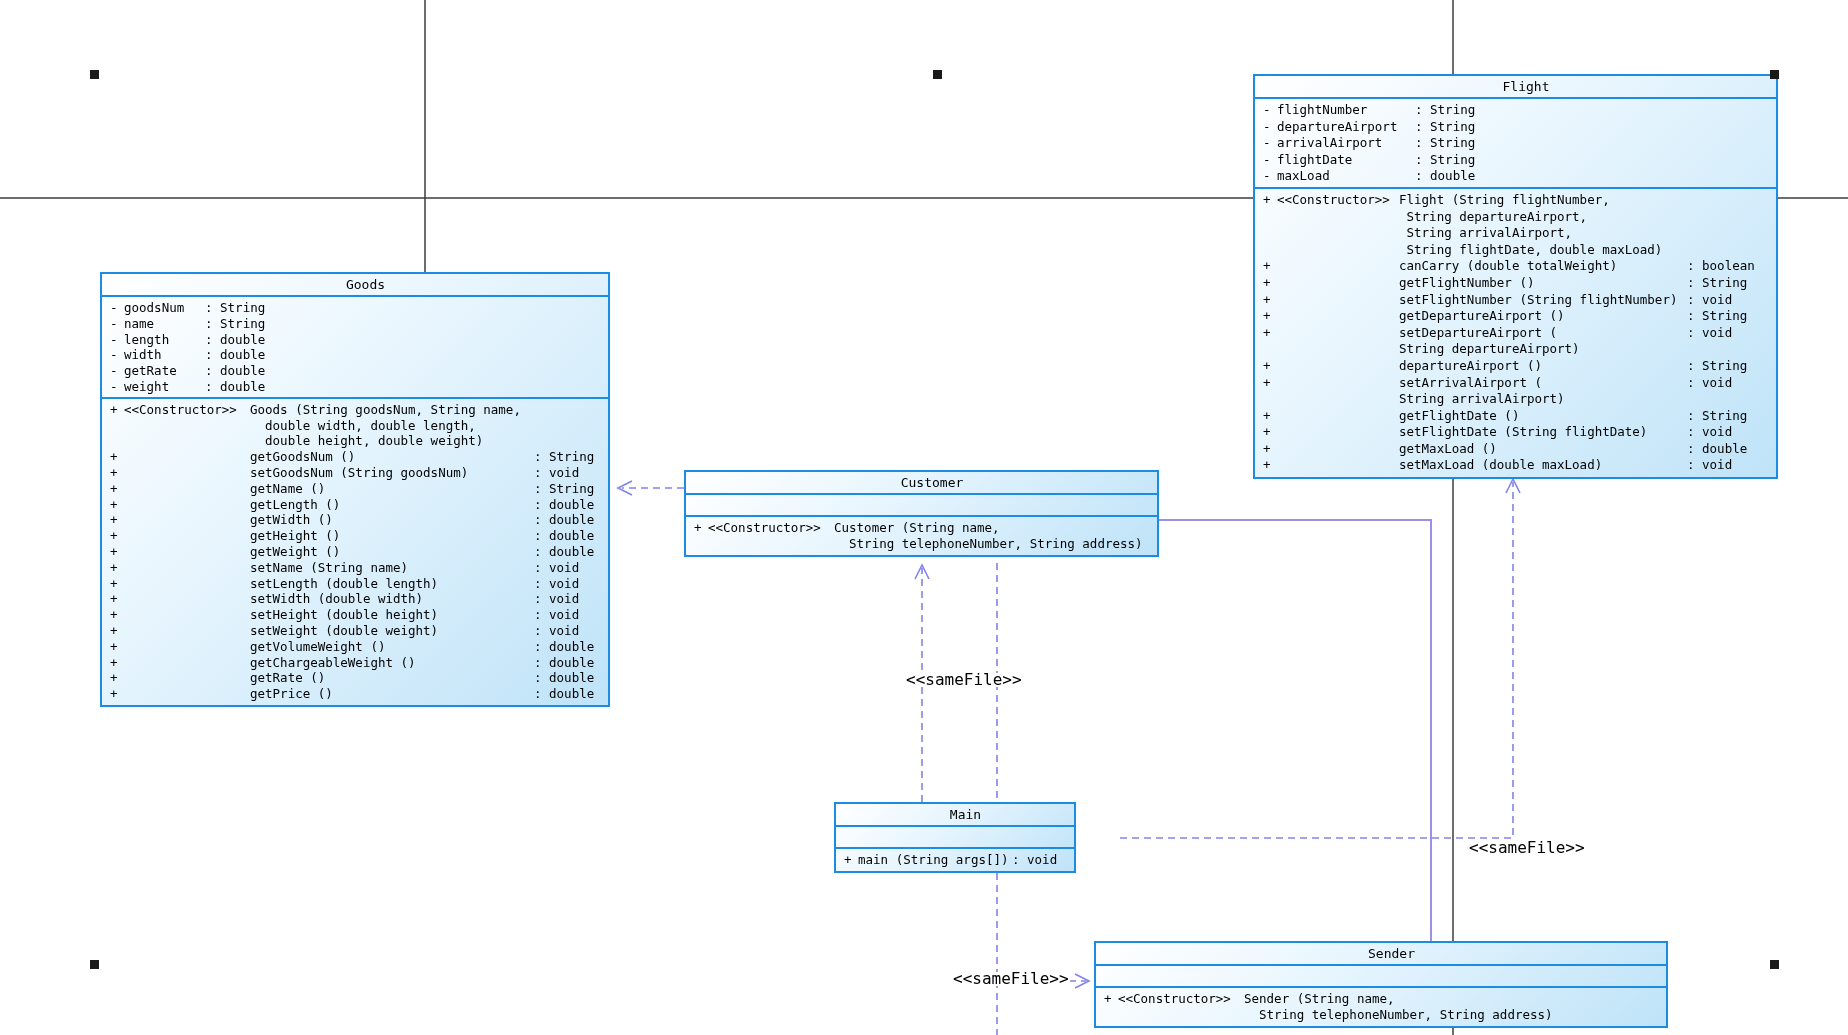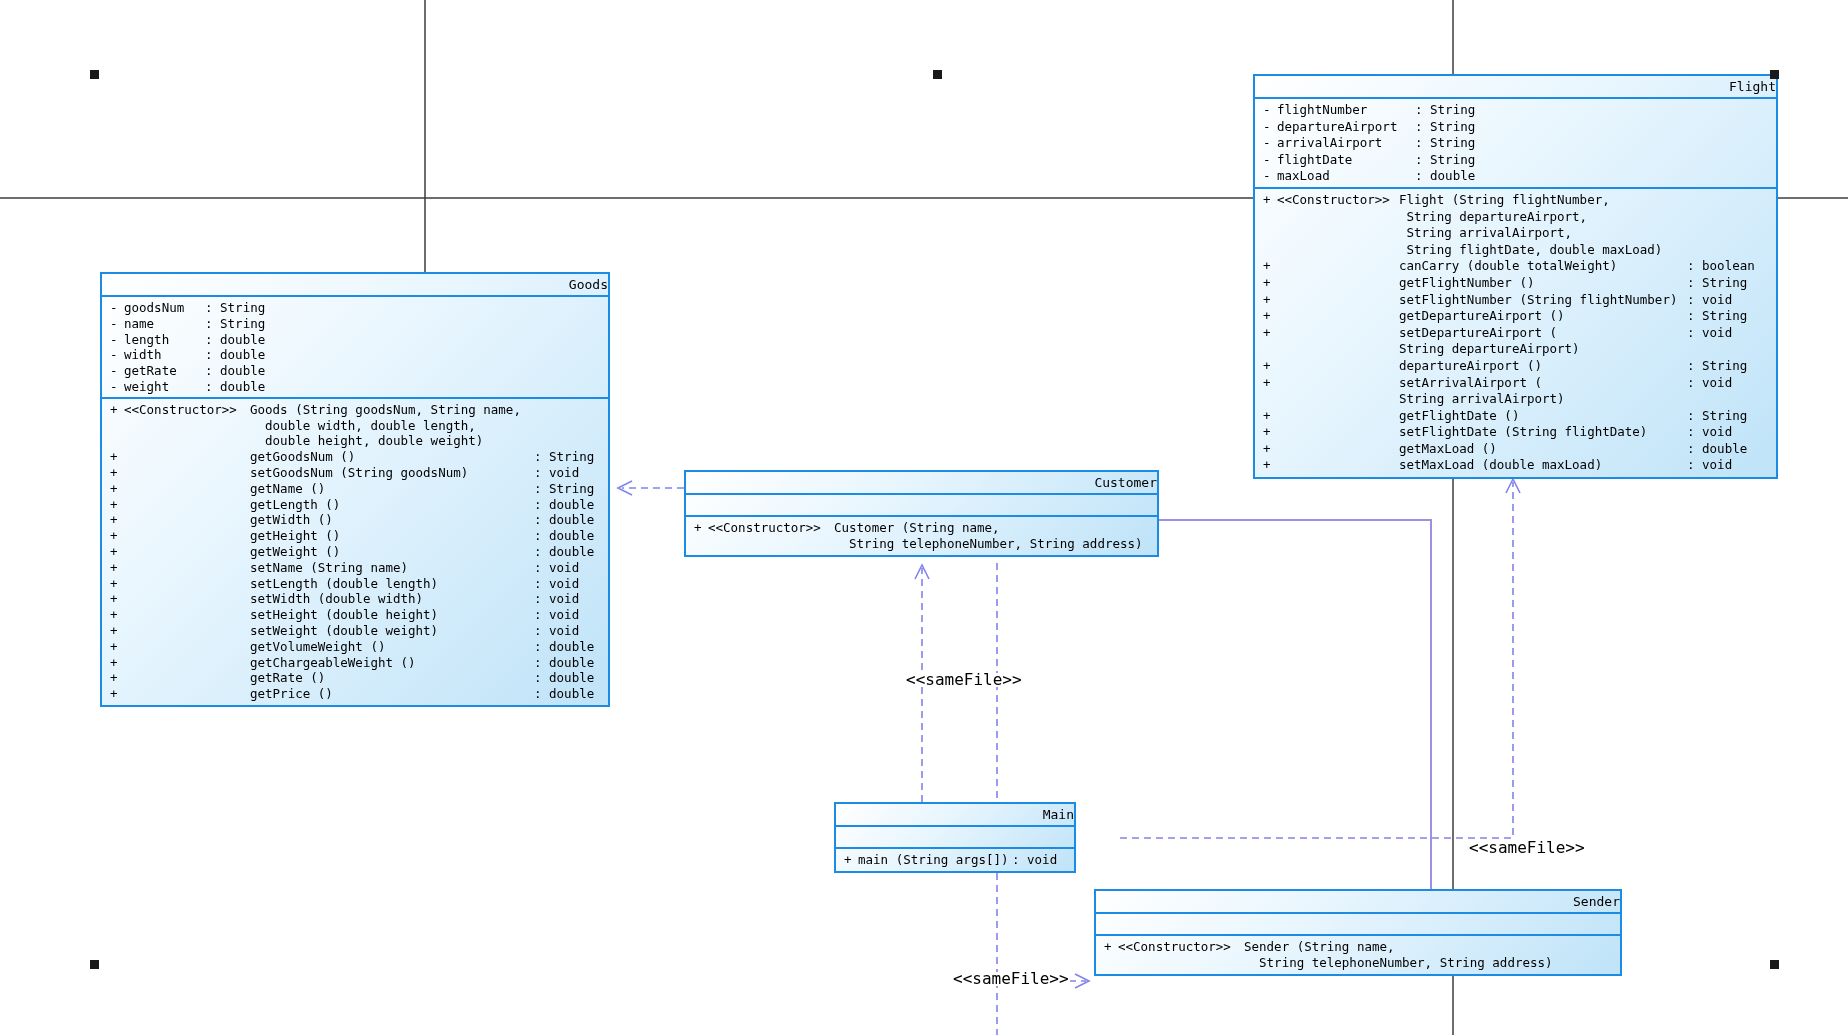--- a/index.html
+++ b/index.html
@@ -4,21 +4,21 @@
 <style>
   html,body{margin:0;padding:0;background:#ffffff;}
   #canvas{position:relative;width:1848px;height:1035px;overflow:hidden;
           font-family:"DejaVu Sans Mono",monospace;color:#000;}
   
   #wires{position:absolute;left:0;top:0;z-index:1;}
   
   .uml-box{position:absolute;z-index:2;border:2px solid #1b8be4;
            background:linear-gradient(135deg,#ffffff 0%,#e9f6fe 38%,#bfe3f8 100%);
            font-size:12.5px;line-height:var(--lh,16px);box-sizing:border-box;}
-  .uml-title{height:21px;line-height:21px;text-align:right;font-size:13px;
+  .uml-title{height:21px;line-height:21px;text-align:center;font-size:13px;
              border-bottom:2px solid #1b8be4;padding-left:21px;}
   .uml-attrs{min-height:22px;padding:3px 4px 2px 8px;border-bottom:2px solid #1b8be4;box-sizing:border-box;}
   .uml-methods{padding:3px 4px 3px 8px;}
   .attr-row{display:grid;grid-template-columns:14px var(--anw,96px) 1fr;}
   .meth-row{display:grid;grid-template-columns:14px var(--msw,126px) 1fr var(--mtw,70px);}
   .attr-row span,.meth-row span{white-space:pre;}
   
   .stereo-label{position:absolute;z-index:3;background:#ffffff;font-size:16px;
                 line-height:14px;padding:0 1px;white-space:pre;}
   
@@ -335,21 +335,21 @@
     <div class="uml-methods">
         <div class="meth-row">
           <span class="c-v">+</span>
           <span class="c-s"></span>
           <span class="c-n">main (String args[])</span>
           <span class="c-t">: void</span>
         </div>
       </div>
   </div>
 
-  <div class="uml-box" style="left:1094px;top:889px;width:528px;--msw:126px;--mtw:0px">
+  <div class="uml-box" style="left:1094px;top:941px;width:574px;--msw:126px;--mtw:0px">
     <div class="uml-title">Sender</div>
     <div class="uml-attrs"></div>
     <div class="uml-methods">
         <div class="meth-row">
           <span class="c-v">+</span>
           <span class="c-s">&lt;&lt;Constructor&gt;&gt;</span>
           <span class="c-n">Sender (String name,
   String telephoneNumber, String address)</span>
           <span class="c-t"></span>
         </div>

